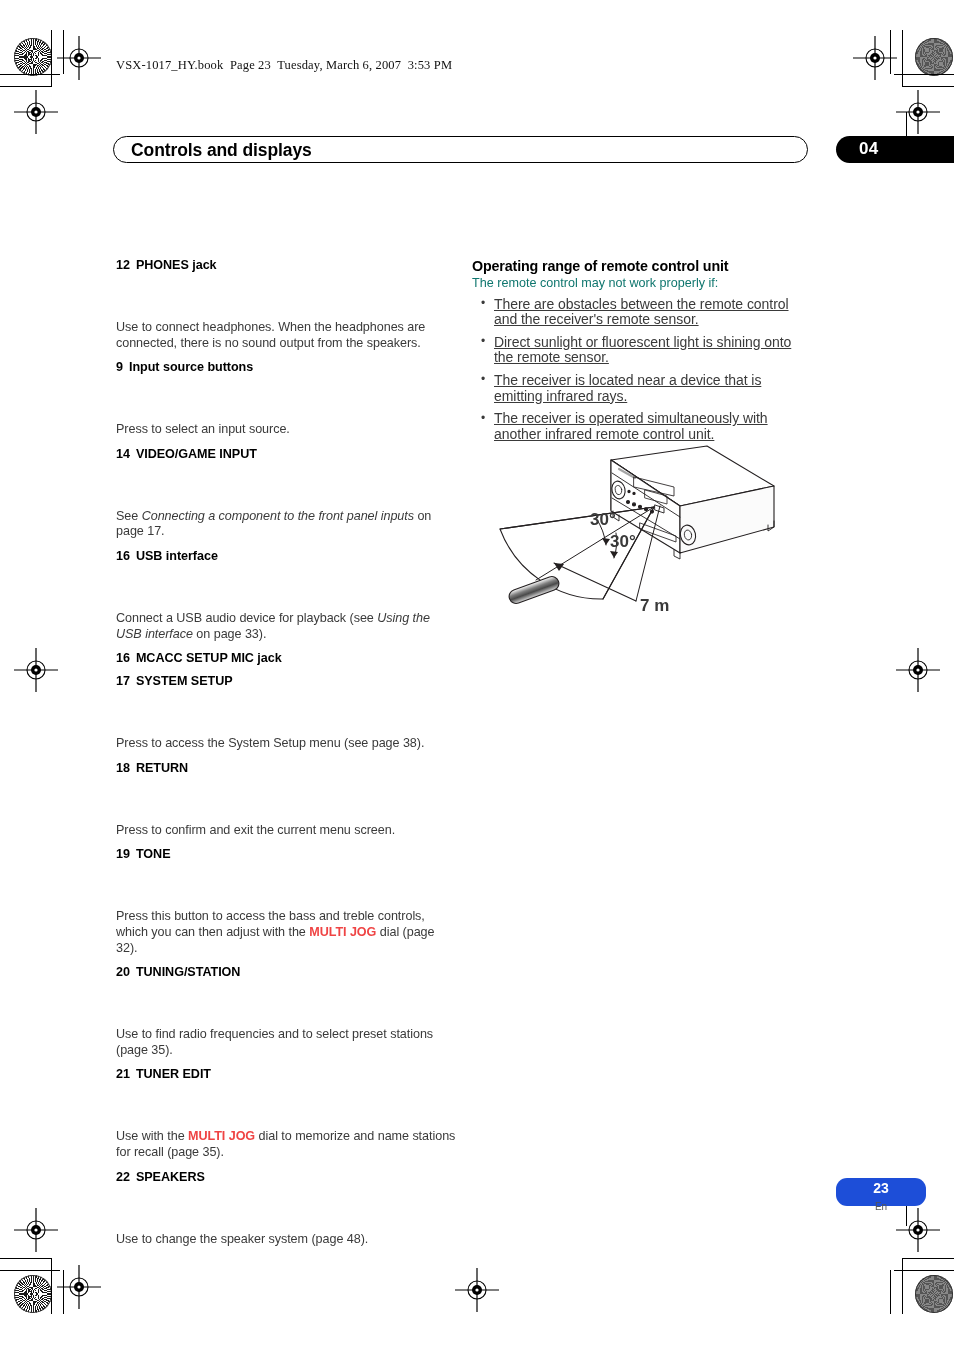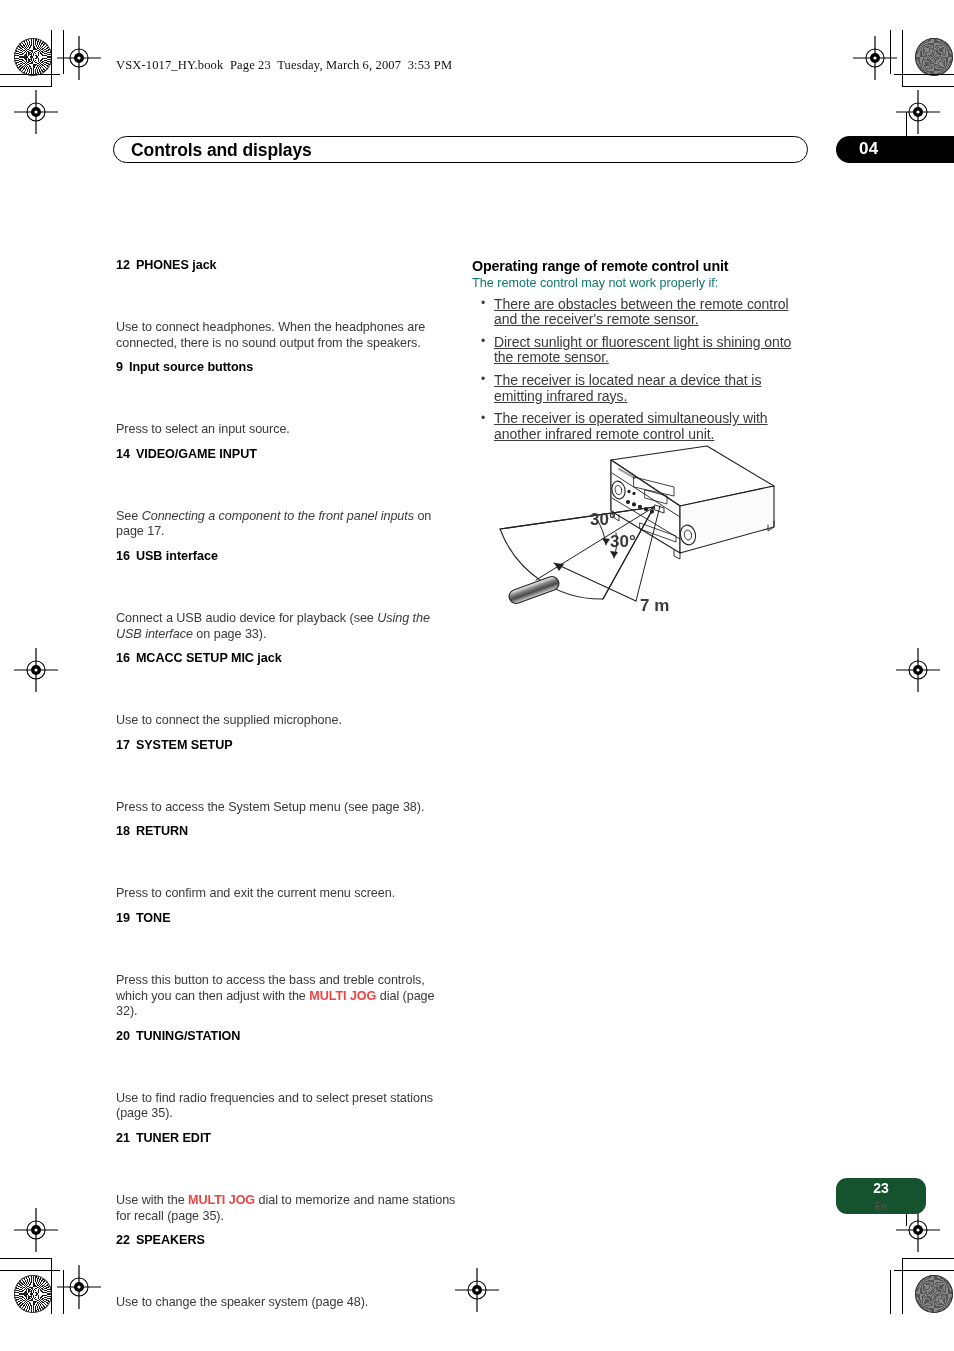--- a/index.html
+++ b/index.html
@@ -180,22 +180,22 @@
     font-weight: bold;
   }
   .figure svg { display: block; }
 
   
   .pagebadge {
     position: absolute;
     left: 836px;
     top: 1178px;
     width: 90px;
-    height: 36px;
-    background: #14532d;
+    height: 28px;
+    background: #1d4ed8;
     border-radius: 11px;
   }
   .pagebadge .pnum {
     position: absolute;
     width: 100%;
     top: 2px;
     text-align: center;
     font-size: 14px;
     font-weight: bold;
     color: #fff;
@@ -360,21 +360,20 @@
   <div class="entry">
     <div class="entry-head"><span class="num">14</span><span>VIDEO/GAME INPUT</span></div>
     <div class="entry-body">See <i>Connecting a component to the front panel inputs</i> on page 17.</div>
   </div>
   <div class="entry">
     <div class="entry-head"><span class="num">16</span><span>USB interface</span></div>
     <div class="entry-body">Connect a USB audio device for playback (see <i>Using the USB interface</i> on page 33).</div>
   </div>
   <div class="entry">
     <div class="entry-head"><span class="num">16</span><span>MCACC SETUP MIC jack</span></div>
-    <div class="entry-body">Use to connect the supplied microphone.</div>
   </div>
   <div class="entry">
     <div class="entry-head"><span class="num">17</span><span>SYSTEM SETUP</span></div>
     <div class="entry-body">Press to access the System Setup menu (see page 38).</div>
   </div>
   <div class="entry">
     <div class="entry-head"><span class="num">18</span><span>RETURN</span></div>
     <div class="entry-body">Press to confirm and exit the current menu screen.</div>
   </div>
   <div class="entry">

